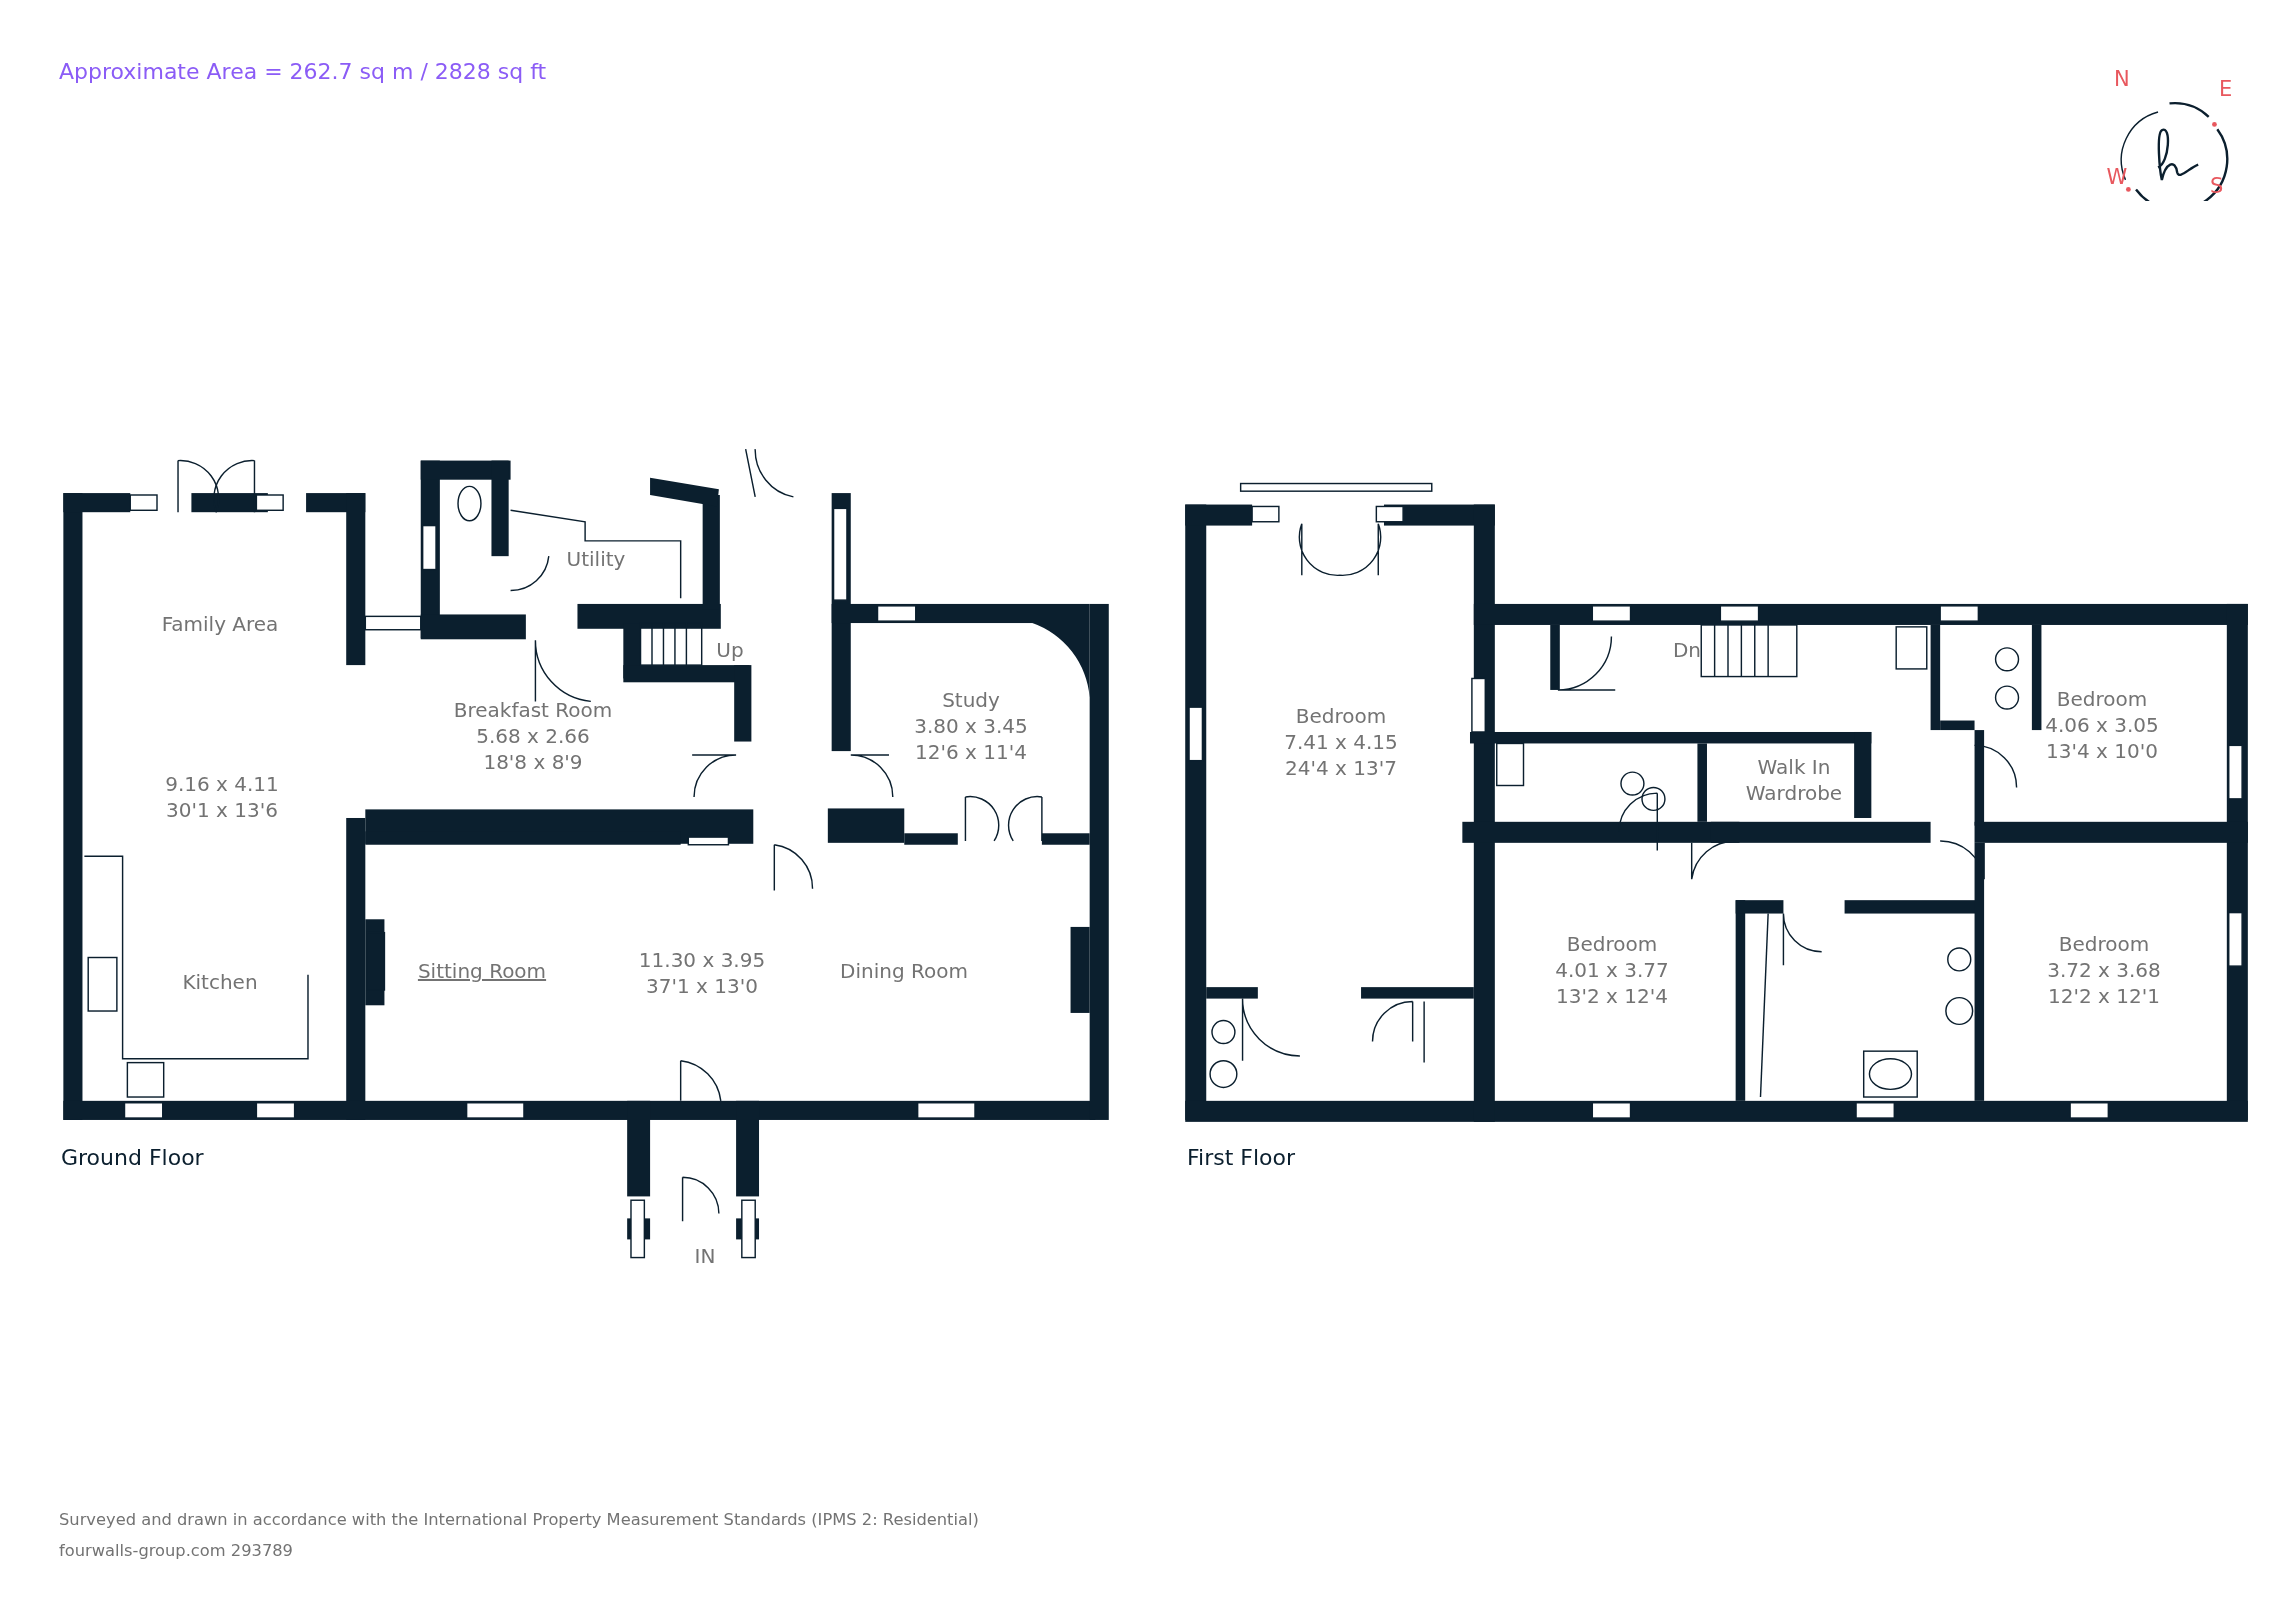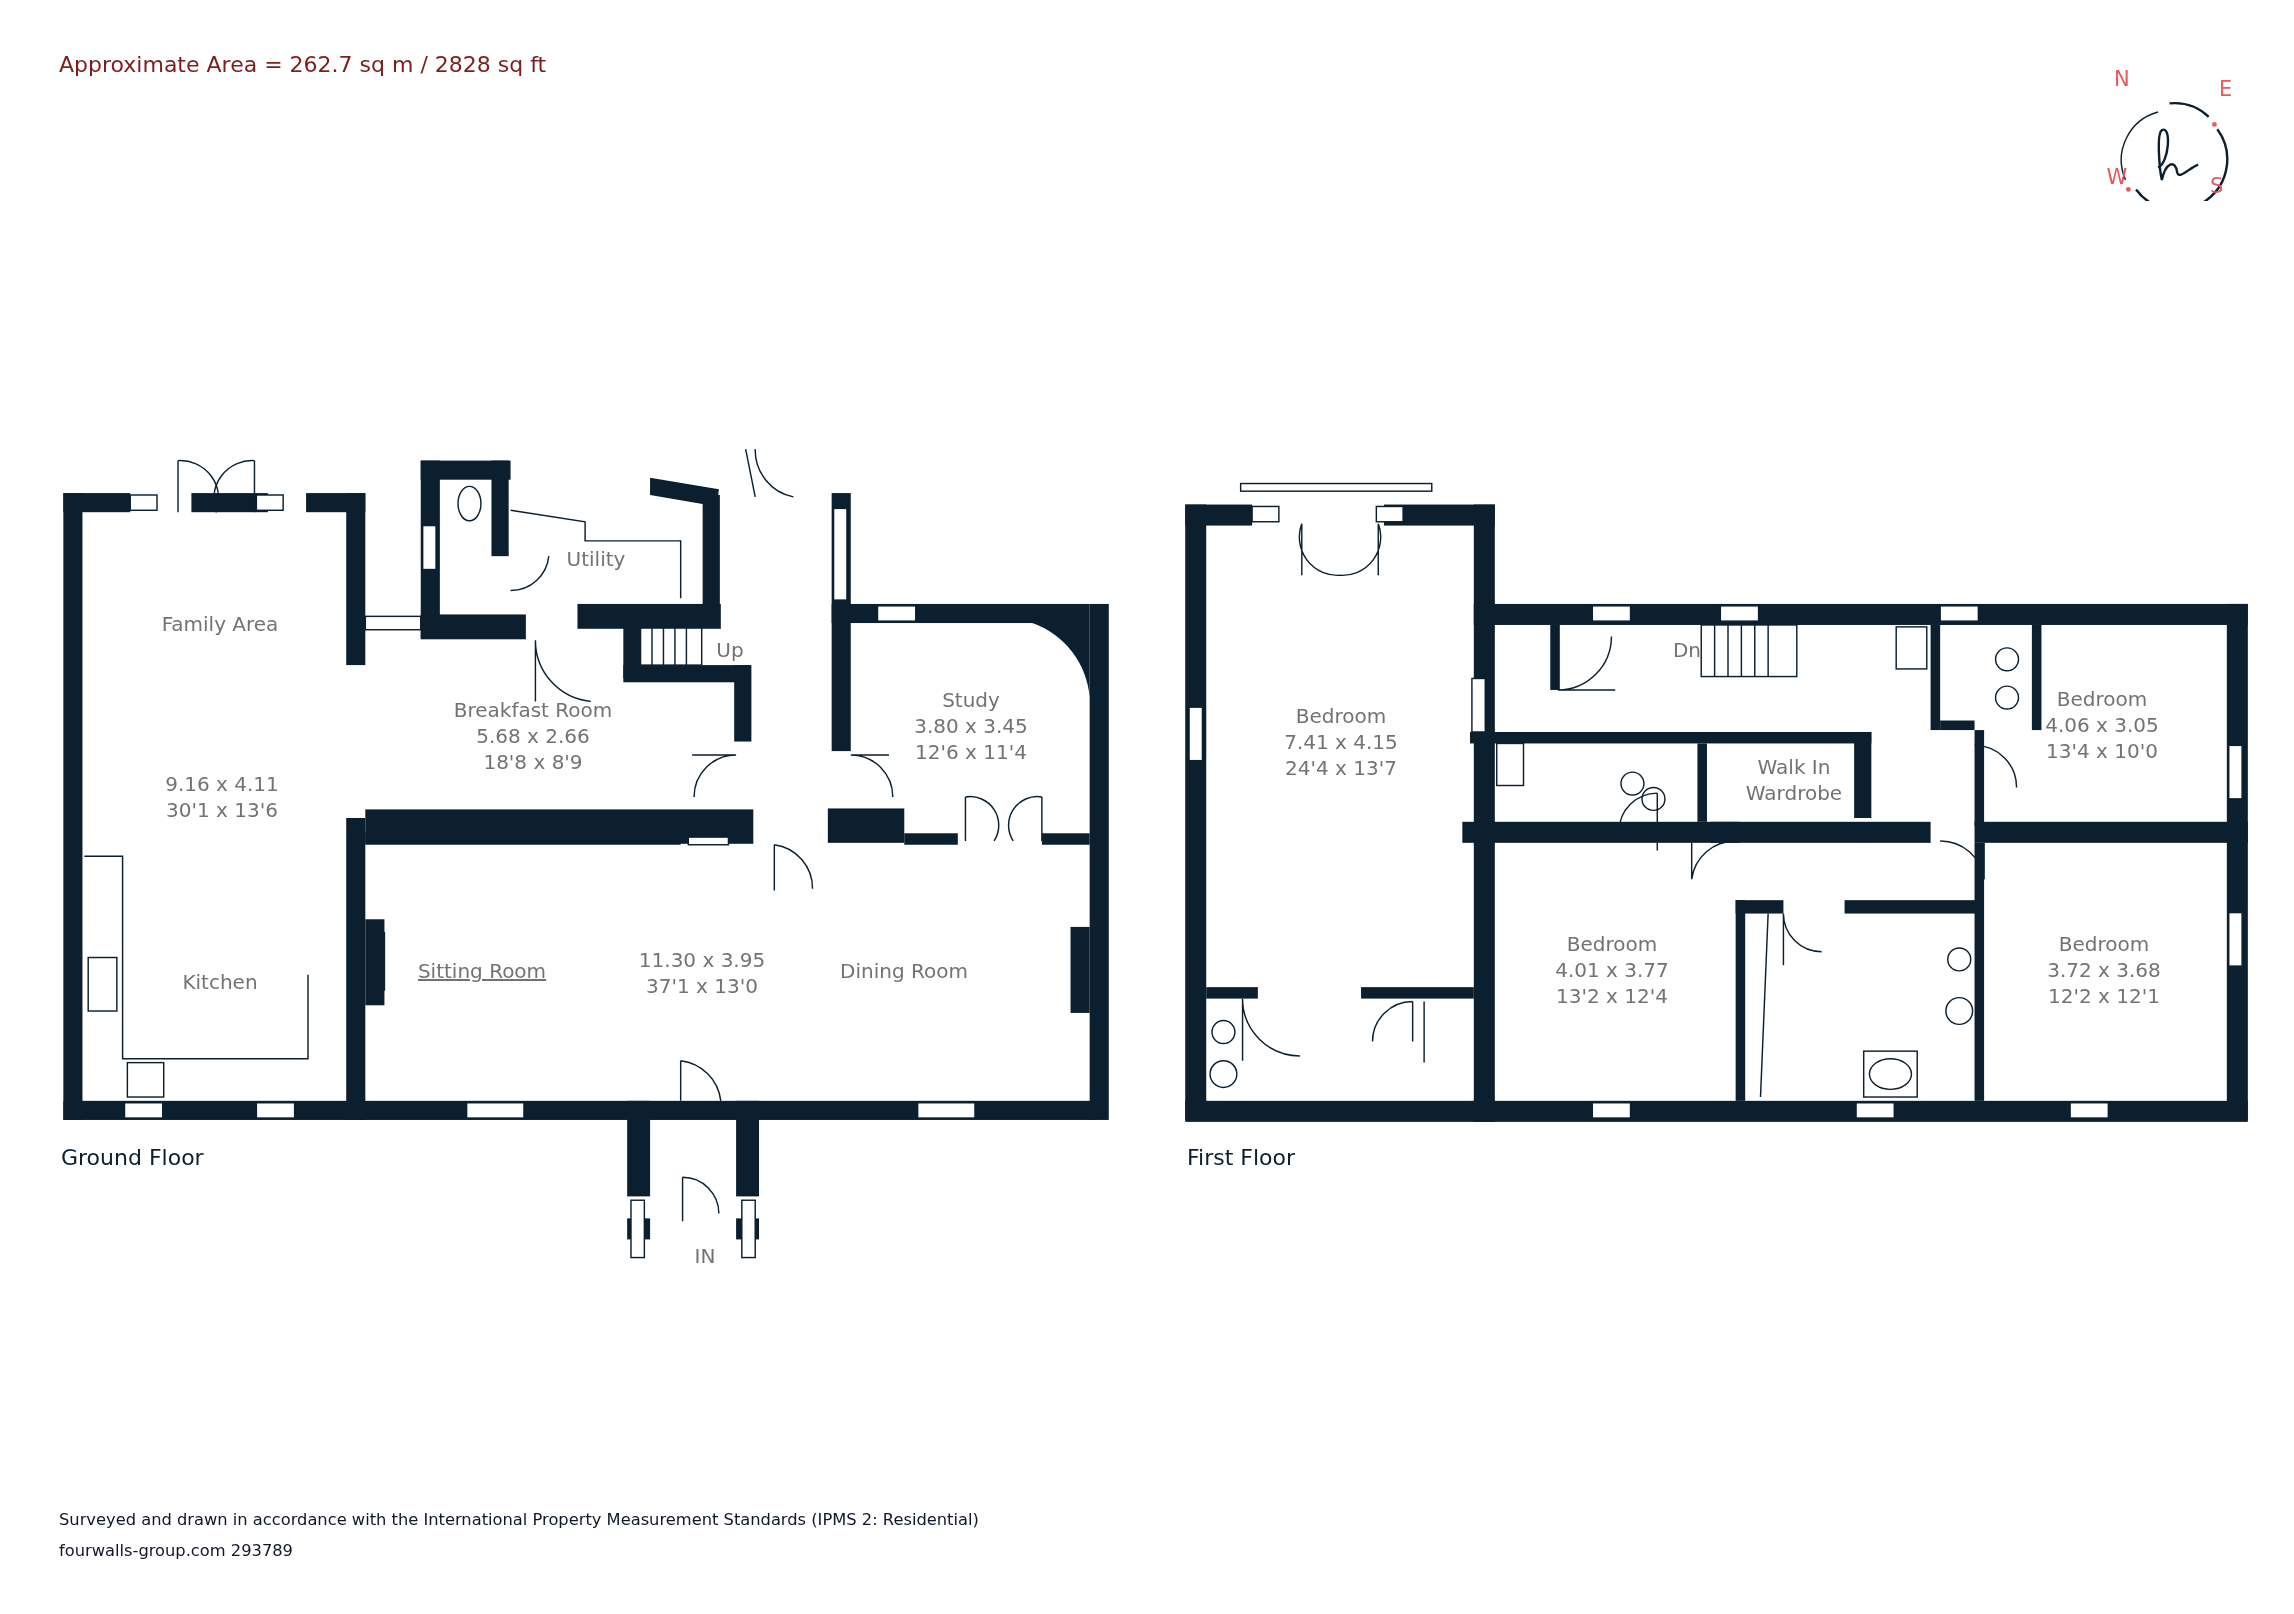--- a/index.html
+++ b/index.html
@@ -1,19 +1,19 @@
 <!DOCTYPE html>
 <html><head>
 <meta charset="utf-8">
 <style>
   html,body{margin:0;padding:0;background:#ffffff;}
   body{width:2294px;height:1614px;position:relative;overflow:hidden;font-family:"DejaVu Sans","Liberation Sans",sans-serif;color:#0b1f2e;}
-  .hdr{position:absolute;left:59px;top:52px;font-size:22px;color:#7f1d1d;}
+  .hdr{position:absolute;left:59px;top:59px;font-size:22px;color:#8b5cf6;}
   .floor-label{position:absolute;font-size:22px;color:#0b1f2e;}
-  .footer{position:absolute;left:59px;font-size:16.3px;color:#0f172a;}
+  .footer{position:absolute;left:59px;font-size:16.3px;color:#737373;}
   .logo{position:absolute;left:2093px;top:67px;width:153px;height:134px;}
   .logo .l{position:absolute;font-size:21px;color:#e8585e;}
   svg.plan{position:absolute;left:0;top:0;}
   .room-label{position:absolute;text-align:center;font-size:20px;line-height:26px;color:#737373;transform:translate(-50%,-50%);white-space:nowrap;}
   .wall{fill:#0b1f2e;}
   .win{fill:#ffffff;stroke:#0b1f2e;stroke-width:1.5;}
   .ln{fill:none;stroke:#0b1f2e;stroke-width:1.5;}
 </style>
 </head>
 <body>

